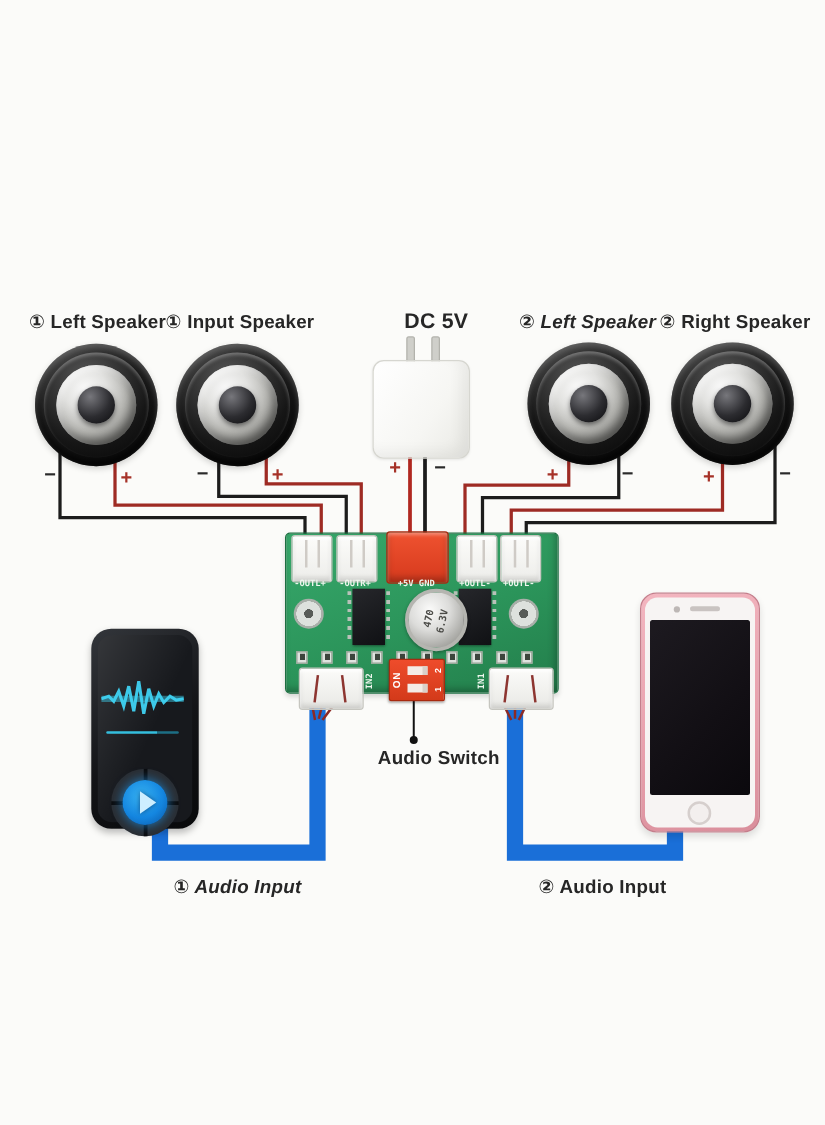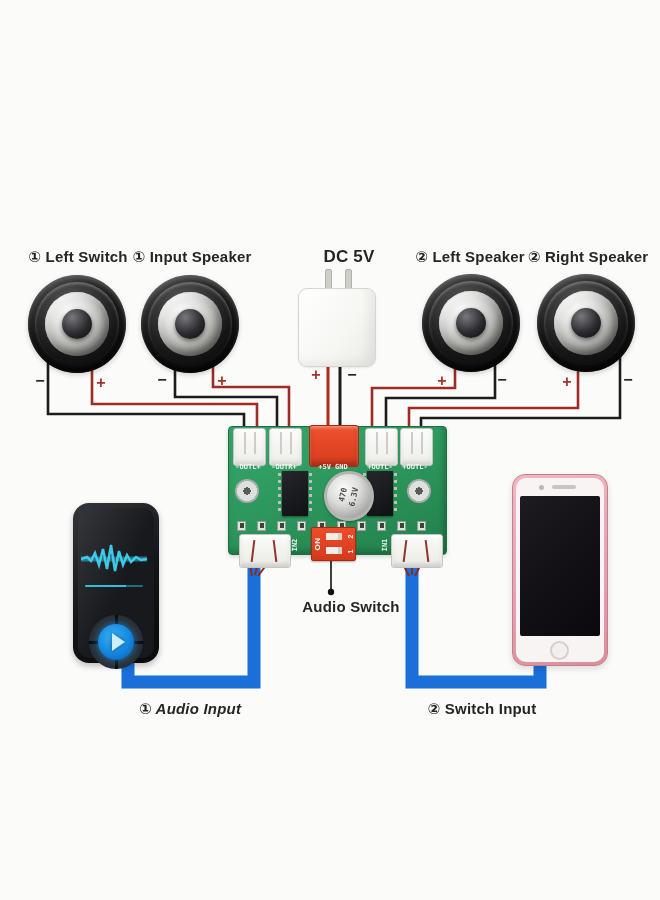--- a/index.html
+++ b/index.html
@@ -288,34 +288,34 @@
   </div>
 
   <div class="phone">
     <div class="face"></div>
     <div class="ear"></div>
     <div class="cam"></div>
     <div class="screen"></div>
     <div class="home"></div>
   </div>
 
-  <span class="lbl" style="left:78px;top:248px;">① Left Switch</span>
+  <span class="lbl" style="left:78px;top:248px;">① Left Speaker</span>
   <span class="lbl" style="left:192px;top:248px;">① Input Speaker</span>
   <span class="lbl dc" style="left:349px;top:247px;">DC 5V</span>
-  <span class="lbl" style="left:470px;top:248px;">② Left Speaker</span>
+  <span class="lbl" style="left:470px;top:248px;font-style:italic;">② Left Speaker</span>
   <span class="lbl" style="left:588px;top:248px;">② Right Speaker</span>
 
   <span class="pol" style="left:40px;top:381px;">−</span>
   <span class="pol red" style="left:101px;top:383px;">+</span>
   <span class="pol" style="left:162px;top:380px;">−</span>
   <span class="pol red" style="left:222px;top:381px;">+</span>
   <span class="pol red" style="left:316px;top:375px;">+</span>
   <span class="pol" style="left:352px;top:375px;">−</span>
   <span class="pol red" style="left:442px;top:381px;">+</span>
   <span class="pol" style="left:502px;top:380px;">−</span>
   <span class="pol red" style="left:567px;top:382px;">+</span>
   <span class="pol" style="left:628px;top:380px;">−</span>
 
   <span class="lbl" style="left:351px;top:598px;">Audio Switch</span>
   <span class="lbl" style="left:190px;top:700px;font-style:italic;">① Audio Input</span>
-  <span class="lbl" style="left:482px;top:700px;">② Switch Input</span>
+  <span class="lbl" style="left:482px;top:700px;">② Audio Input</span>
 
 </div>
 
 </body></html>

